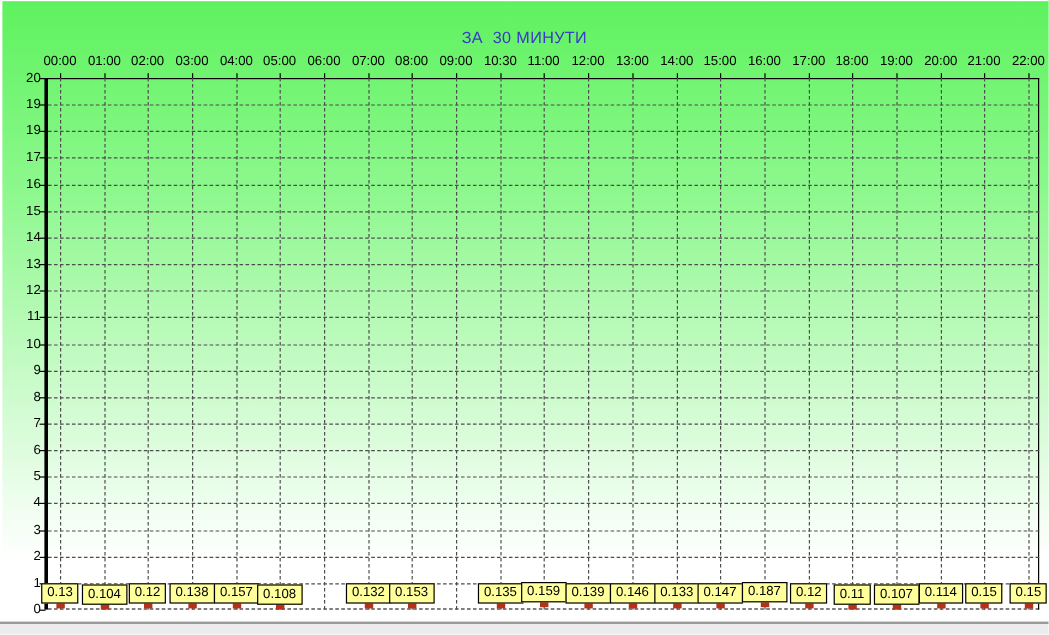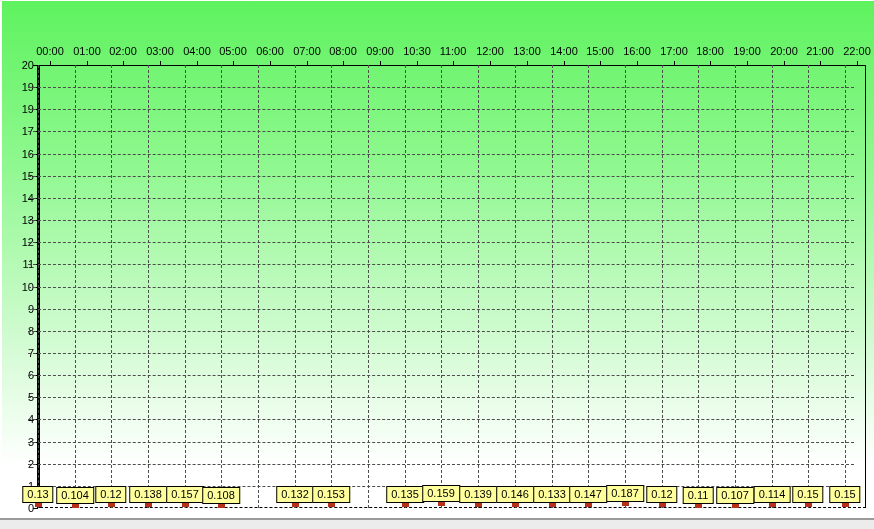--- a/index.html
+++ b/index.html
@@ -20,39 +20,40 @@
   .xlab{position:absolute;top:45px;font-size:11px;color:#000;transform:translateX(-50%);white-space:nowrap;}
   .ylab{position:absolute;left:6px;width:28px;text-align:right;font-size:11px;color:#000;}
   .ytick{position:absolute;left:33px;width:5px;height:1px;background:#000;}
   .toptick{position:absolute;top:61px;width:1px;height:4px;background:#000;}
   .axis{position:absolute;background:#000;z-index:2;}
   #axis-left{left:37px;top:65px;width:3px;height:443px;}
   #axis-top{left:37px;top:65px;width:829px;height:1px;}
   #axis-right{left:865px;top:65px;width:1px;height:443px;}
   #axis-bottom{position:absolute;left:40px;top:507px;width:826px;height:0;
     border-top:1px dashed #000;background:none;z-index:2;}
-  #plot{position:absolute;left:28px;top:65px;width:826px;height:443px;z-index:3;}
+  #plot{position:absolute;left:40px;top:65px;width:826px;height:443px;z-index:3;}
   .gl-h{position:absolute;left:0;right:0;height:0;border-top:1px dashed var(--grid-color);}
   .gl-v{position:absolute;top:0;bottom:0;width:0;border-left:1px dashed var(--grid-color);}
   .pt-marker{position:absolute;width:7px;height:7px;background:var(--marker-color);z-index:4;}
   .pt-label{
     position:absolute;transform:translateX(-50%);z-index:5;
     background:var(--label-bg);border:1px solid #000;
     font-size:11px;line-height:13px;padding:1px 4px;color:#000;white-space:nowrap;
   }
   #statusbar-divider{position:absolute;left:0;top:518px;width:100%;height:2px;background:var(--status-divider);z-index:6;}
   #statusbar{position:absolute;left:0;top:520px;width:100%;height:9px;background:var(--status-bg);z-index:6;}
 </style>
 </head>
 <body>
 
 <div id="win">
   <div class="edge-left"></div>
   <div class="edge-top"></div>
 
+  <div class="title-line l2">ЗА  30 МИНУТИ</div>
 
   <div id="xlabels">
       <div class="xlab" style="left: 50px;">00:00</div>
       <div class="xlab" style="left: 87px;">01:00</div>
       <div class="xlab" style="left: 123px;">02:00</div>
       <div class="xlab" style="left: 160px;">03:00</div>
       <div class="xlab" style="left: 197px;">04:00</div>
       <div class="xlab" style="left: 233px;">05:00</div>
       <div class="xlab" style="left: 270px;">06:00</div>
       <div class="xlab" style="left: 307px;">07:00</div>

